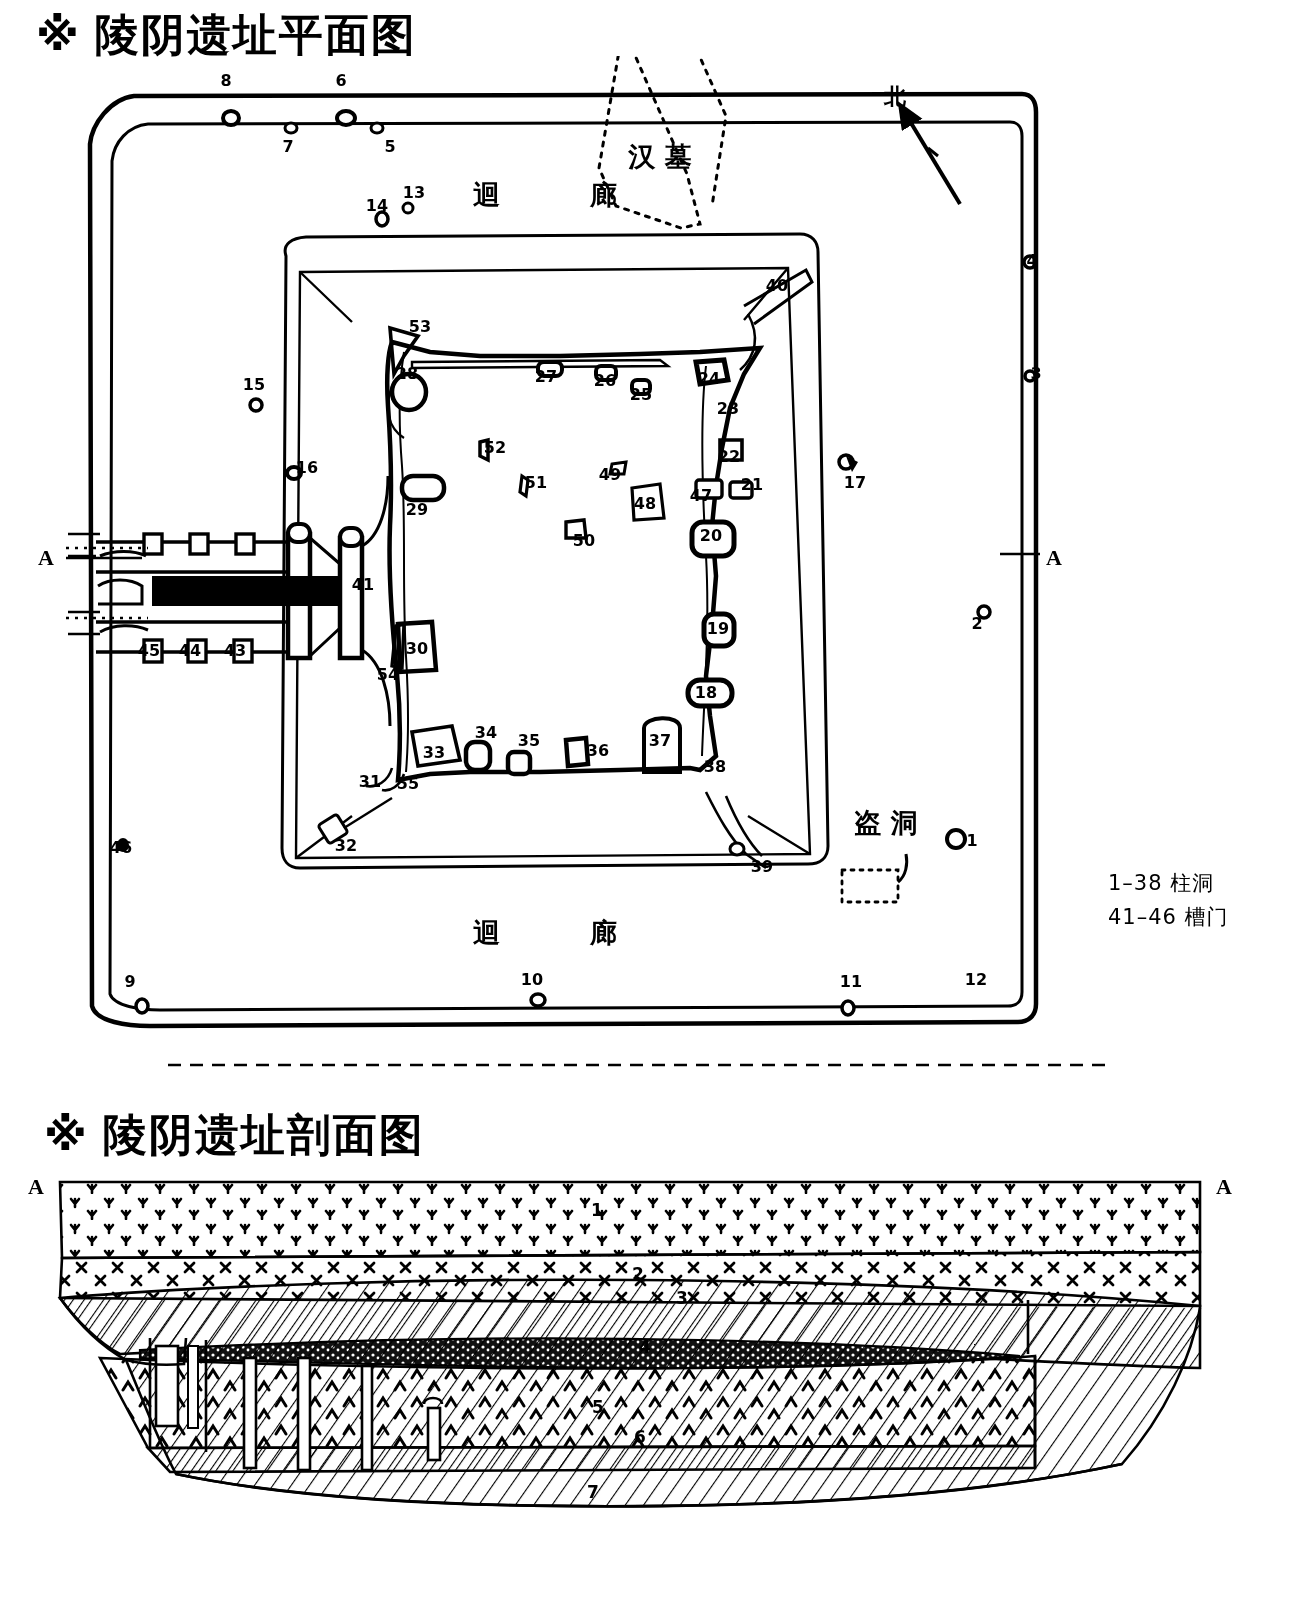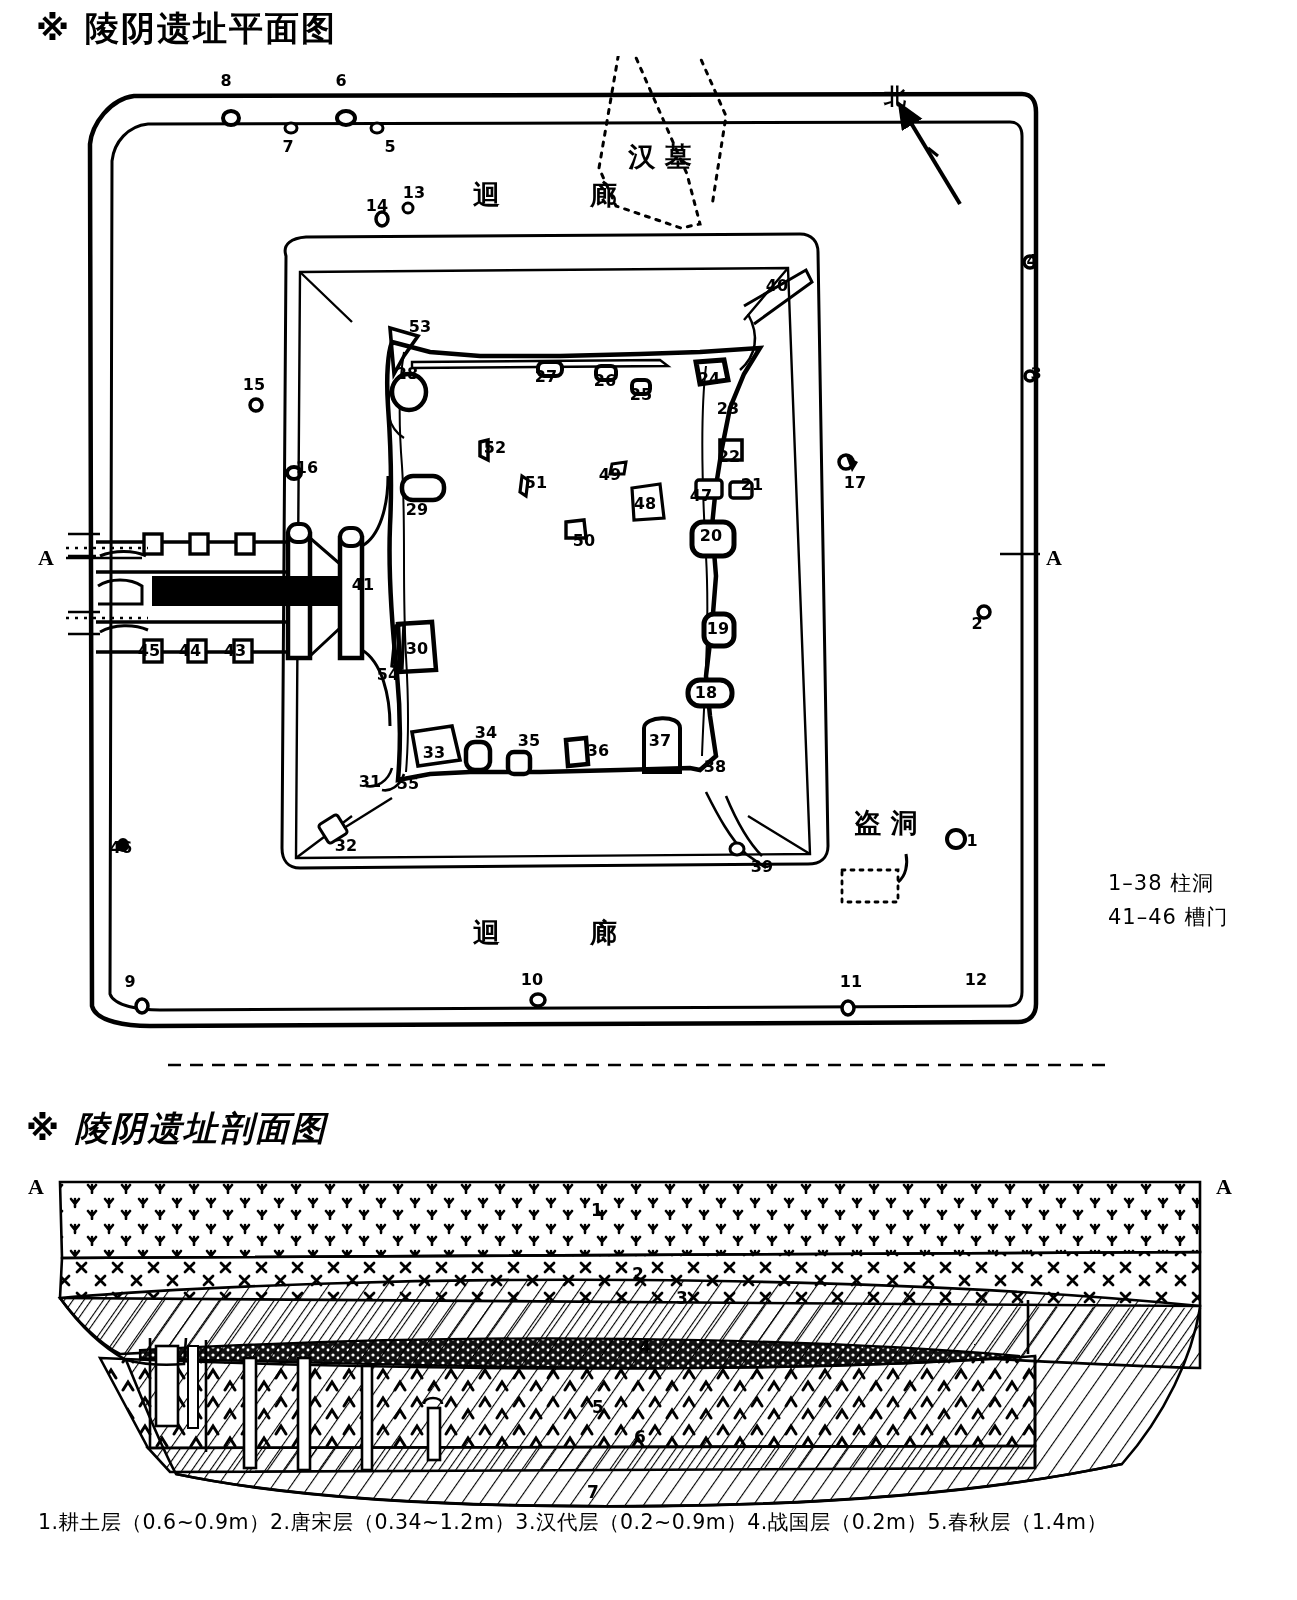--- a/index.html
+++ b/index.html
@@ -3,25 +3,25 @@
 <meta charset="utf-8">
 <title>陵阴遗址平面图 / 剖面图</title>
 <style>
   html,body{margin:0;padding:0;background:#ffffff;}
   body{
     width:1297px;height:1600px;position:relative;overflow:hidden;
     font-family:"Liberation Sans","DejaVu Sans",sans-serif;
     color:#000;
   }
   .title{
-    position:absolute;font-size:34px;font-weight:700;letter-spacing:2px;
+    position:absolute;font-size:44px;font-weight:700;letter-spacing:2px;
     white-space:nowrap;font-family:"DejaVu Sans","Liberation Sans",sans-serif;
   }
   #title-plan{left:36px;top:6px;}
-  #title-section{left:26px;top:1106px;font-style:italic;}
+  #title-section{left:44px;top:1106px;}
   .title .mark{margin-right:14px;}
 
   #plan-svg{position:absolute;left:0;top:56px;}
   #section-svg{position:absolute;left:0;top:1168px;}
 
   .legend{
     position:absolute;left:1064px;top:866px;width:250px;
     font-size:21px;line-height:34px;letter-spacing:1px;
     font-family:"DejaVu Sans","Liberation Sans",sans-serif;
     margin-left:44px;
@@ -387,14 +387,13 @@
       <text x="638" y="112" class="secnum" text-anchor="middle">2</text>
       <text x="682" y="136" class="secnum" text-anchor="middle">3</text>
       <text x="645" y="185" class="secnum" text-anchor="middle">4</text>
       <text x="598" y="245" class="secnum" text-anchor="middle">5</text>
       <text x="640" y="275" class="secnum" text-anchor="middle">6</text>
       <text x="593" y="330" class="secnum" text-anchor="middle">7</text>
     </g>
 </svg>
 
 <div class="caption">
-  <div>1.耕土层（0.6~0.9m）2.唐宋层（0.34~1.2m）3.汉代层（0.2~0.9m）4.战国层（0.2m）5.春秋层（1.4m）</div>
 </div>
 
 </body></html>

